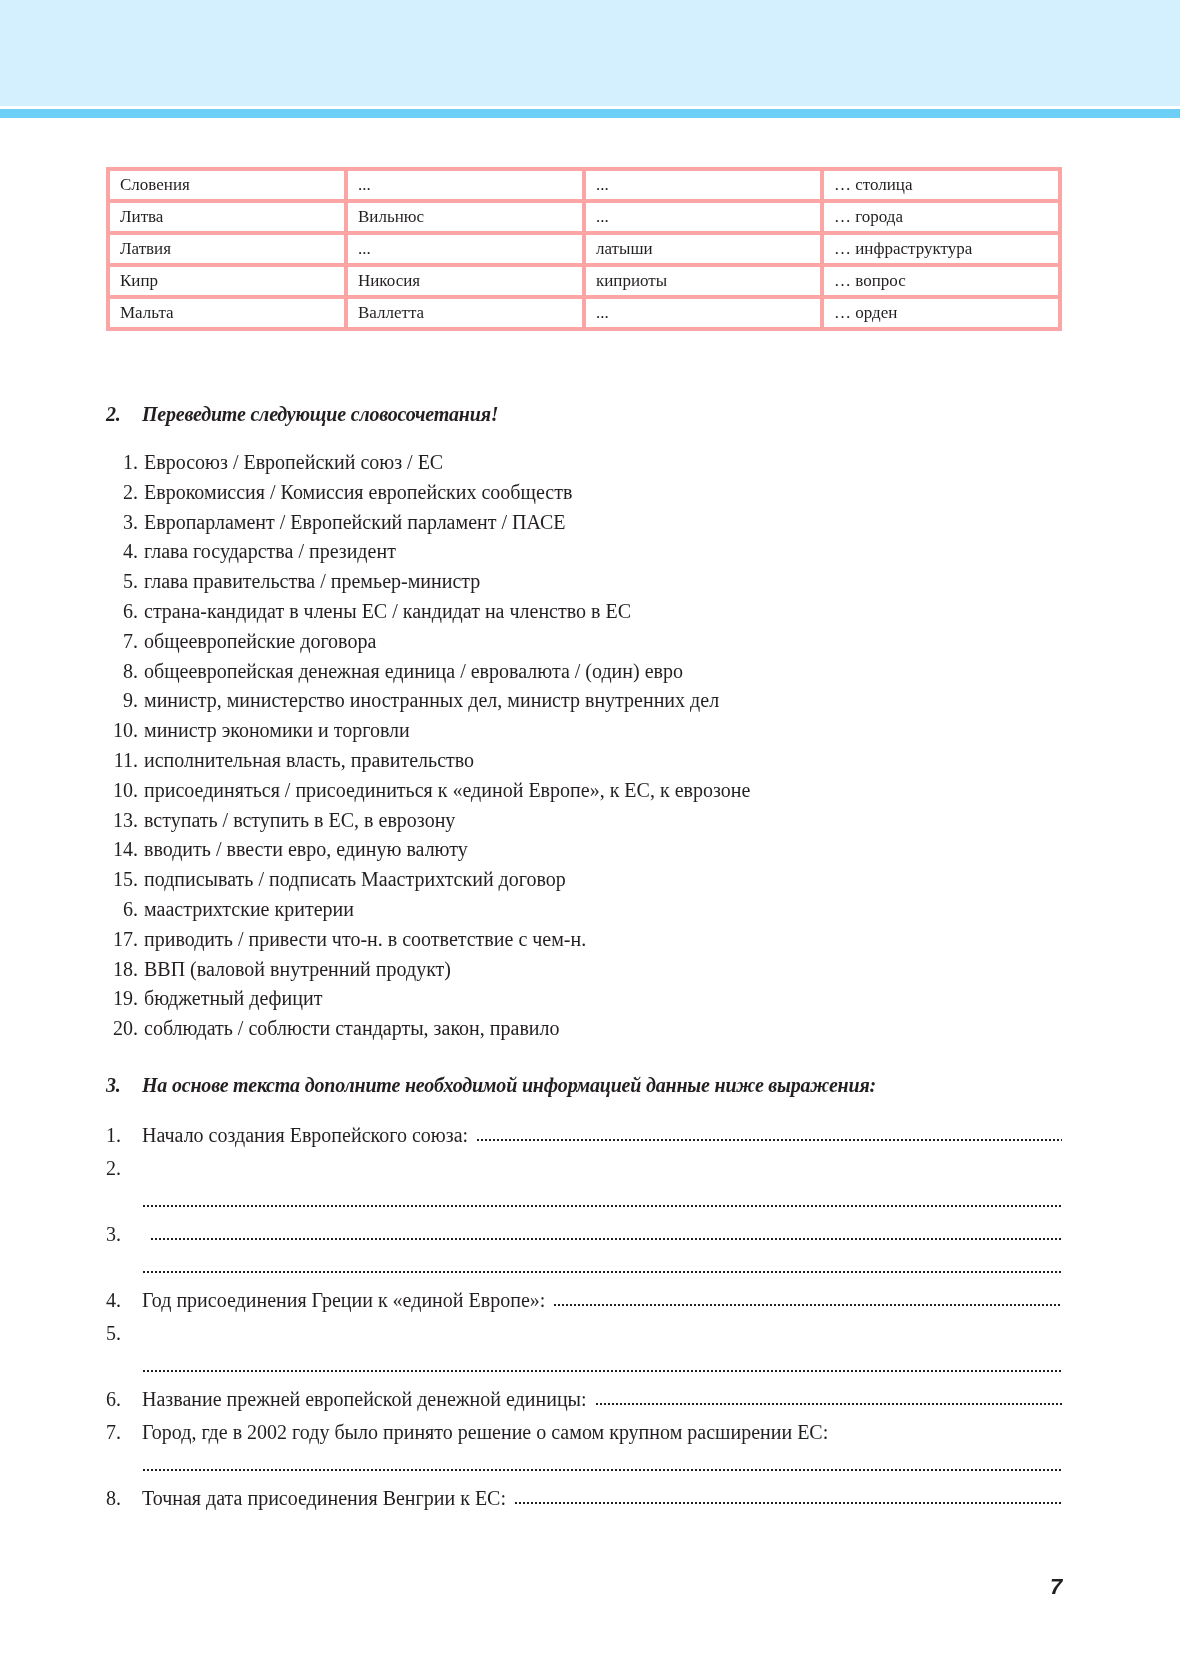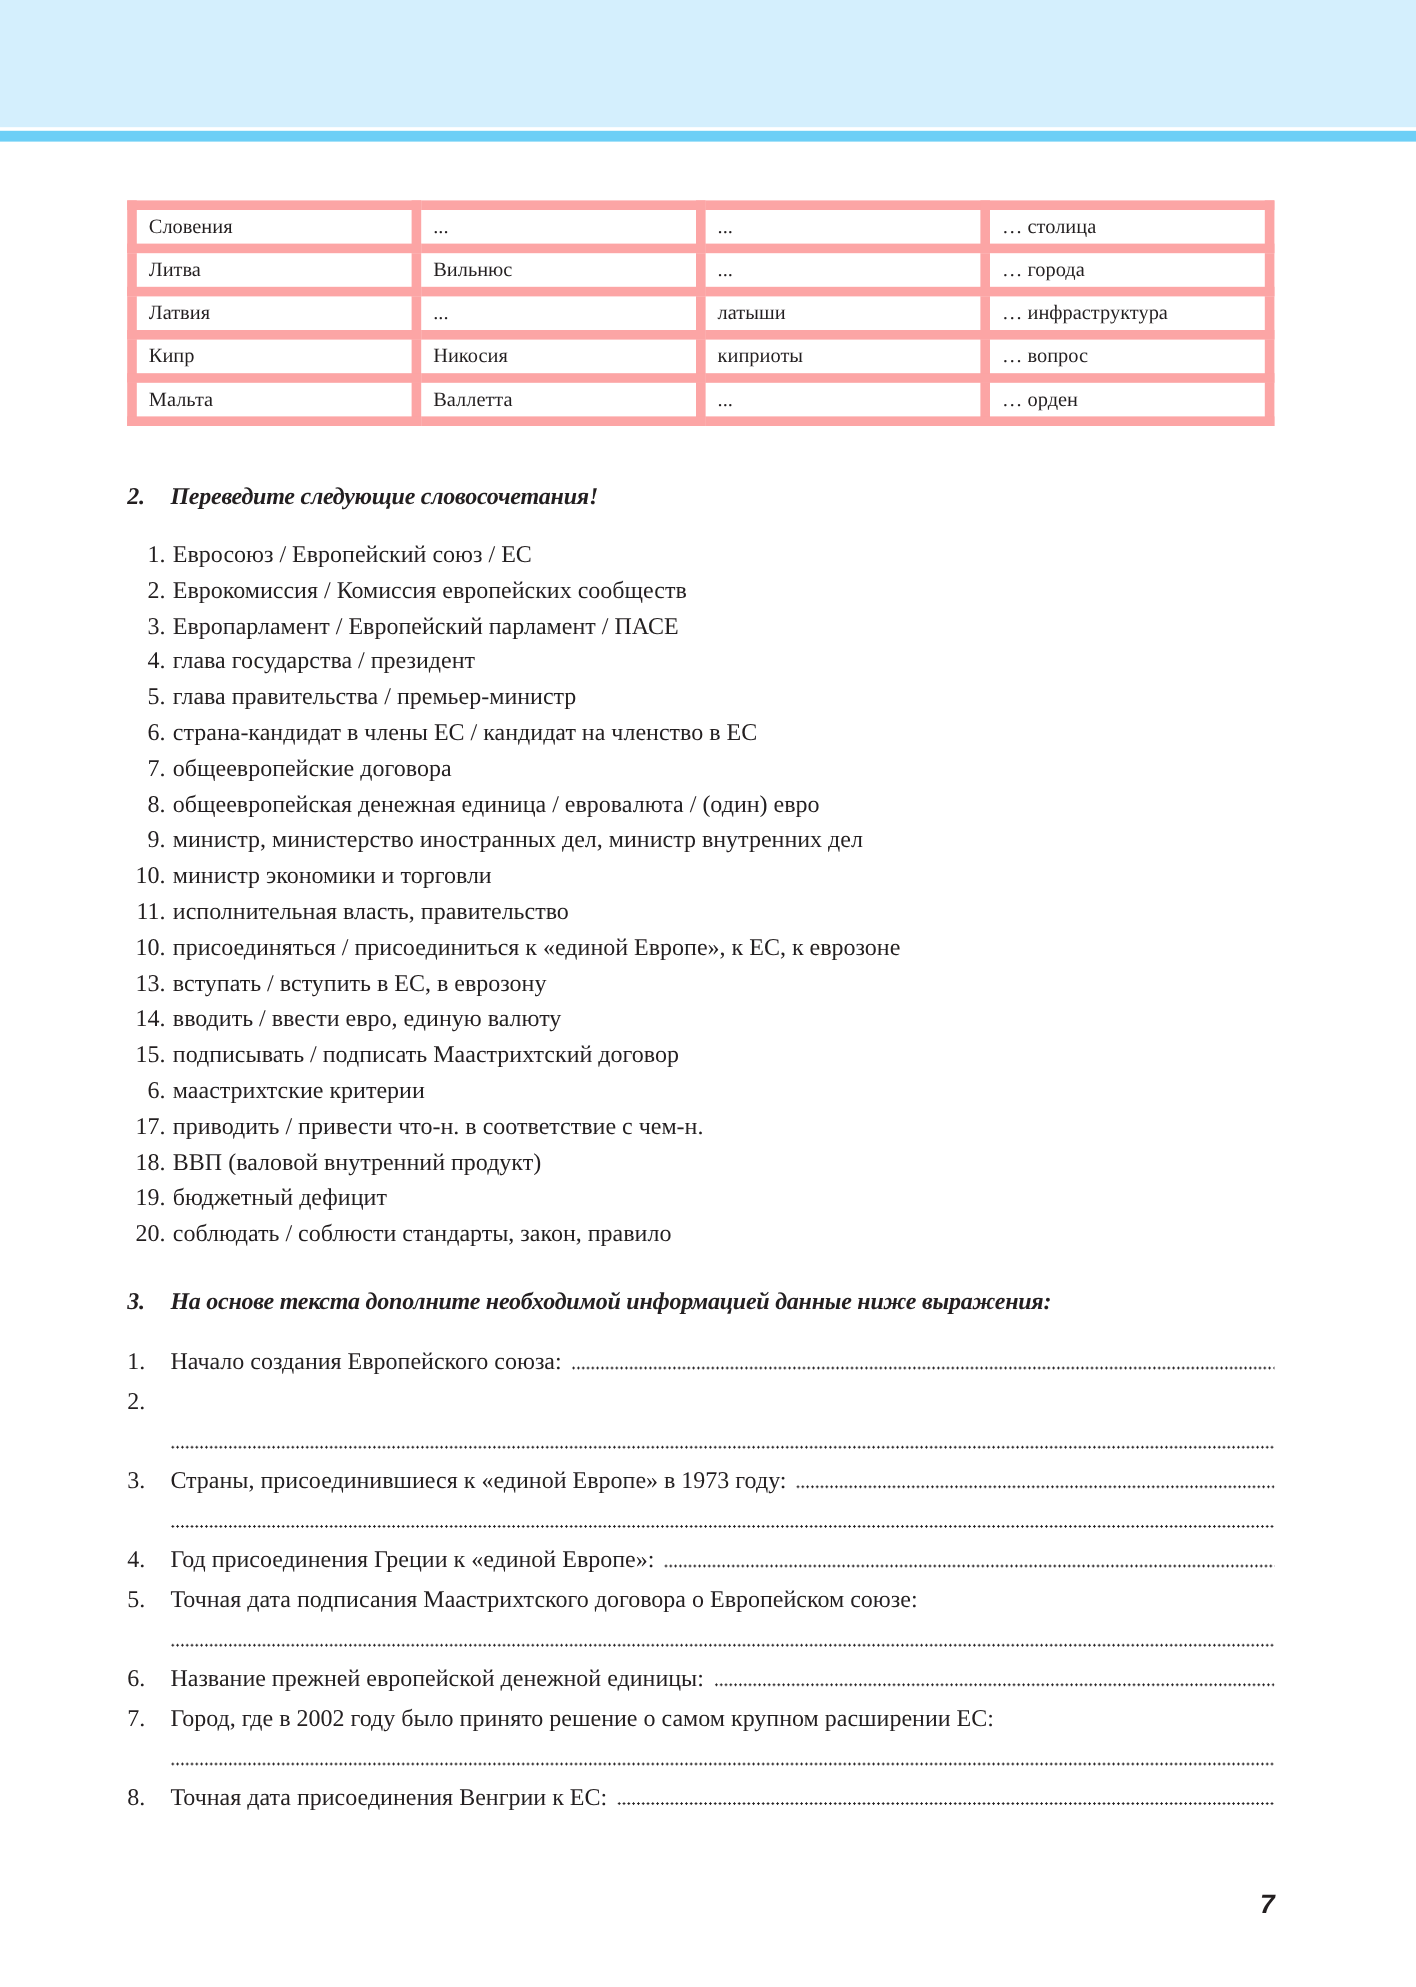--- a/index.html
+++ b/index.html
@@ -9,21 +9,21 @@
     overflow: hidden;
   }
   .header-band { position: absolute; left: 0; top: 0; width: 1180px; height: 106px; background: #d4effd; }
   .header-stripe { position: absolute; left: 0; top: 109px; width: 1180px; height: 9px; background: #6dcff6; }
 
   table.countries {
     position: absolute; left: 106px; top: 167px; width: 956px;
     border-collapse: collapse; font-size: 17px; table-layout: fixed;
   }
   table.countries td {
-    border: 8px solid #fca5a5; height: 28px; padding: 0 10px; line-height: 28px;
+    border: 4px solid #fca5a5; height: 28px; padding: 0 10px; line-height: 28px;
     white-space: nowrap;
   }
 
   .section-title {
     position: absolute; left: 106px; font-weight: bold; font-style: italic;
     font-size: 20px; letter-spacing: -0.2px;
   }
   .section-title .num { display: inline-block; width: 36px; }
 
   .list2 { position: absolute; left: 106px; top: 448px; font-size: 20px; margin: 0; padding: 0; list-style: none; }
@@ -136,36 +136,34 @@
   </div>
   <div class="q-row" style="top:33px;">
     <span class="n">2.</span>
   </div>
   <div class="q-cont" style="top:66px;">
       <div class="dots"></div>
     </div>
 
   <div class="q-row" style="top:99px;">
     <span class="n">3.</span>
-    <span>Страны, присоединившиеся к «единой Европе» в 1973 году:</span>
     <span class="dots"></span>
   </div>
   <div class="q-cont" style="top:132px;">
       <div class="dots"></div>
     </div>
 
   <div class="q-row" style="top:165px;">
     <span class="n">4.</span>
     <span>Год присоединения Греции к «единой Европе»:</span>
     <span class="dots"></span>
   </div>
 
   <div class="q-row" style="top:198px;">
     <span class="n">5.</span>
-    <span>Точная дата подписания Маастрихтского договора о Европейском союзе:</span>
   </div>
   <div class="q-cont" style="top:231px;">
       <div class="dots"></div>
     </div>
 
   <div class="q-row" style="top:264px;">
     <span class="n">6.</span>
     <span>Название прежней европейской денежной единицы:</span>
     <span class="dots"></span>
   </div>

